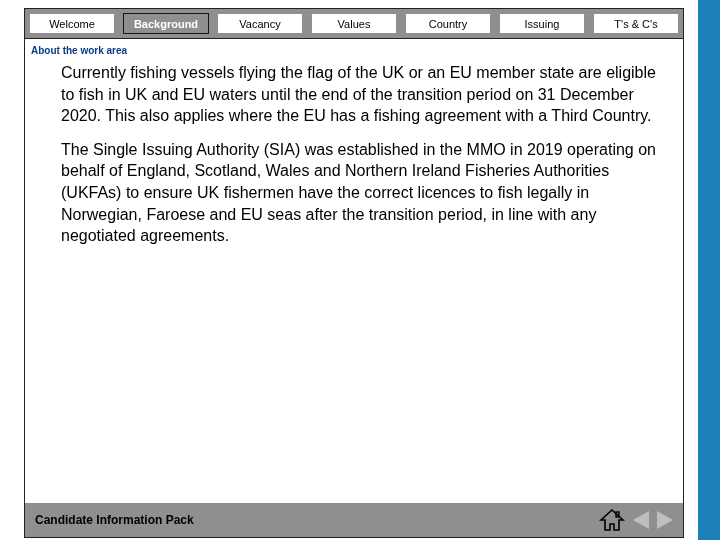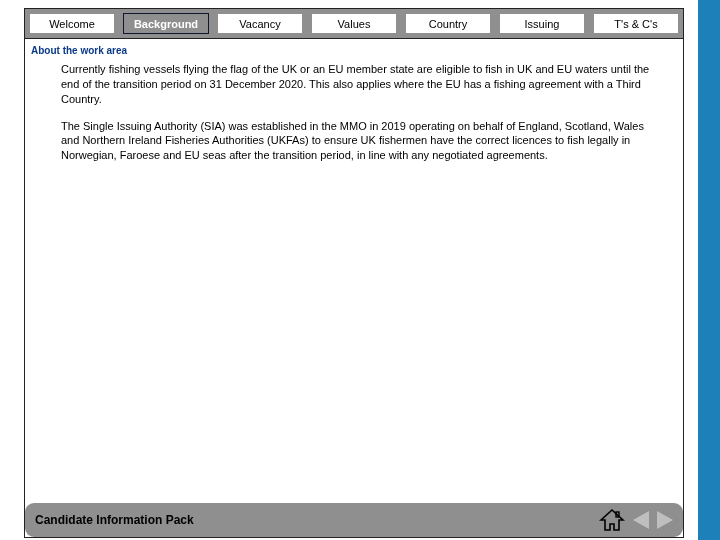--- a/index.html
+++ b/index.html
@@ -57,36 +57,35 @@
     border: 1px solid #0f172a;
   }
   .section-title {
     color: #0a3a88;
     font-weight: bold;
     font-size: 10px;
     padding: 6px 8px 2px 6px;
   }
   .body {
     padding: 4px 24px 0 36px;
-    font-size: 11px;
+    font-size: 16px;
     line-height: 1.35;
     color: #000;
   }
   .body p { margin-bottom: 12px; }
   .footer {
     position: absolute;
     left: 0;
     right: 0;
     bottom: 0;
     height: 34px;
     background: #8f8f8f;
     display: flex;
     align-items: center;
     padding: 0 10px;
-    border-radius: 9px;
   }
   .footer-label {
     font-weight: bold;
     font-size: 12px;
     color: #000;
   }
   .footer-nav {
     margin-left: auto;
     display: flex;
     align-items: center;

